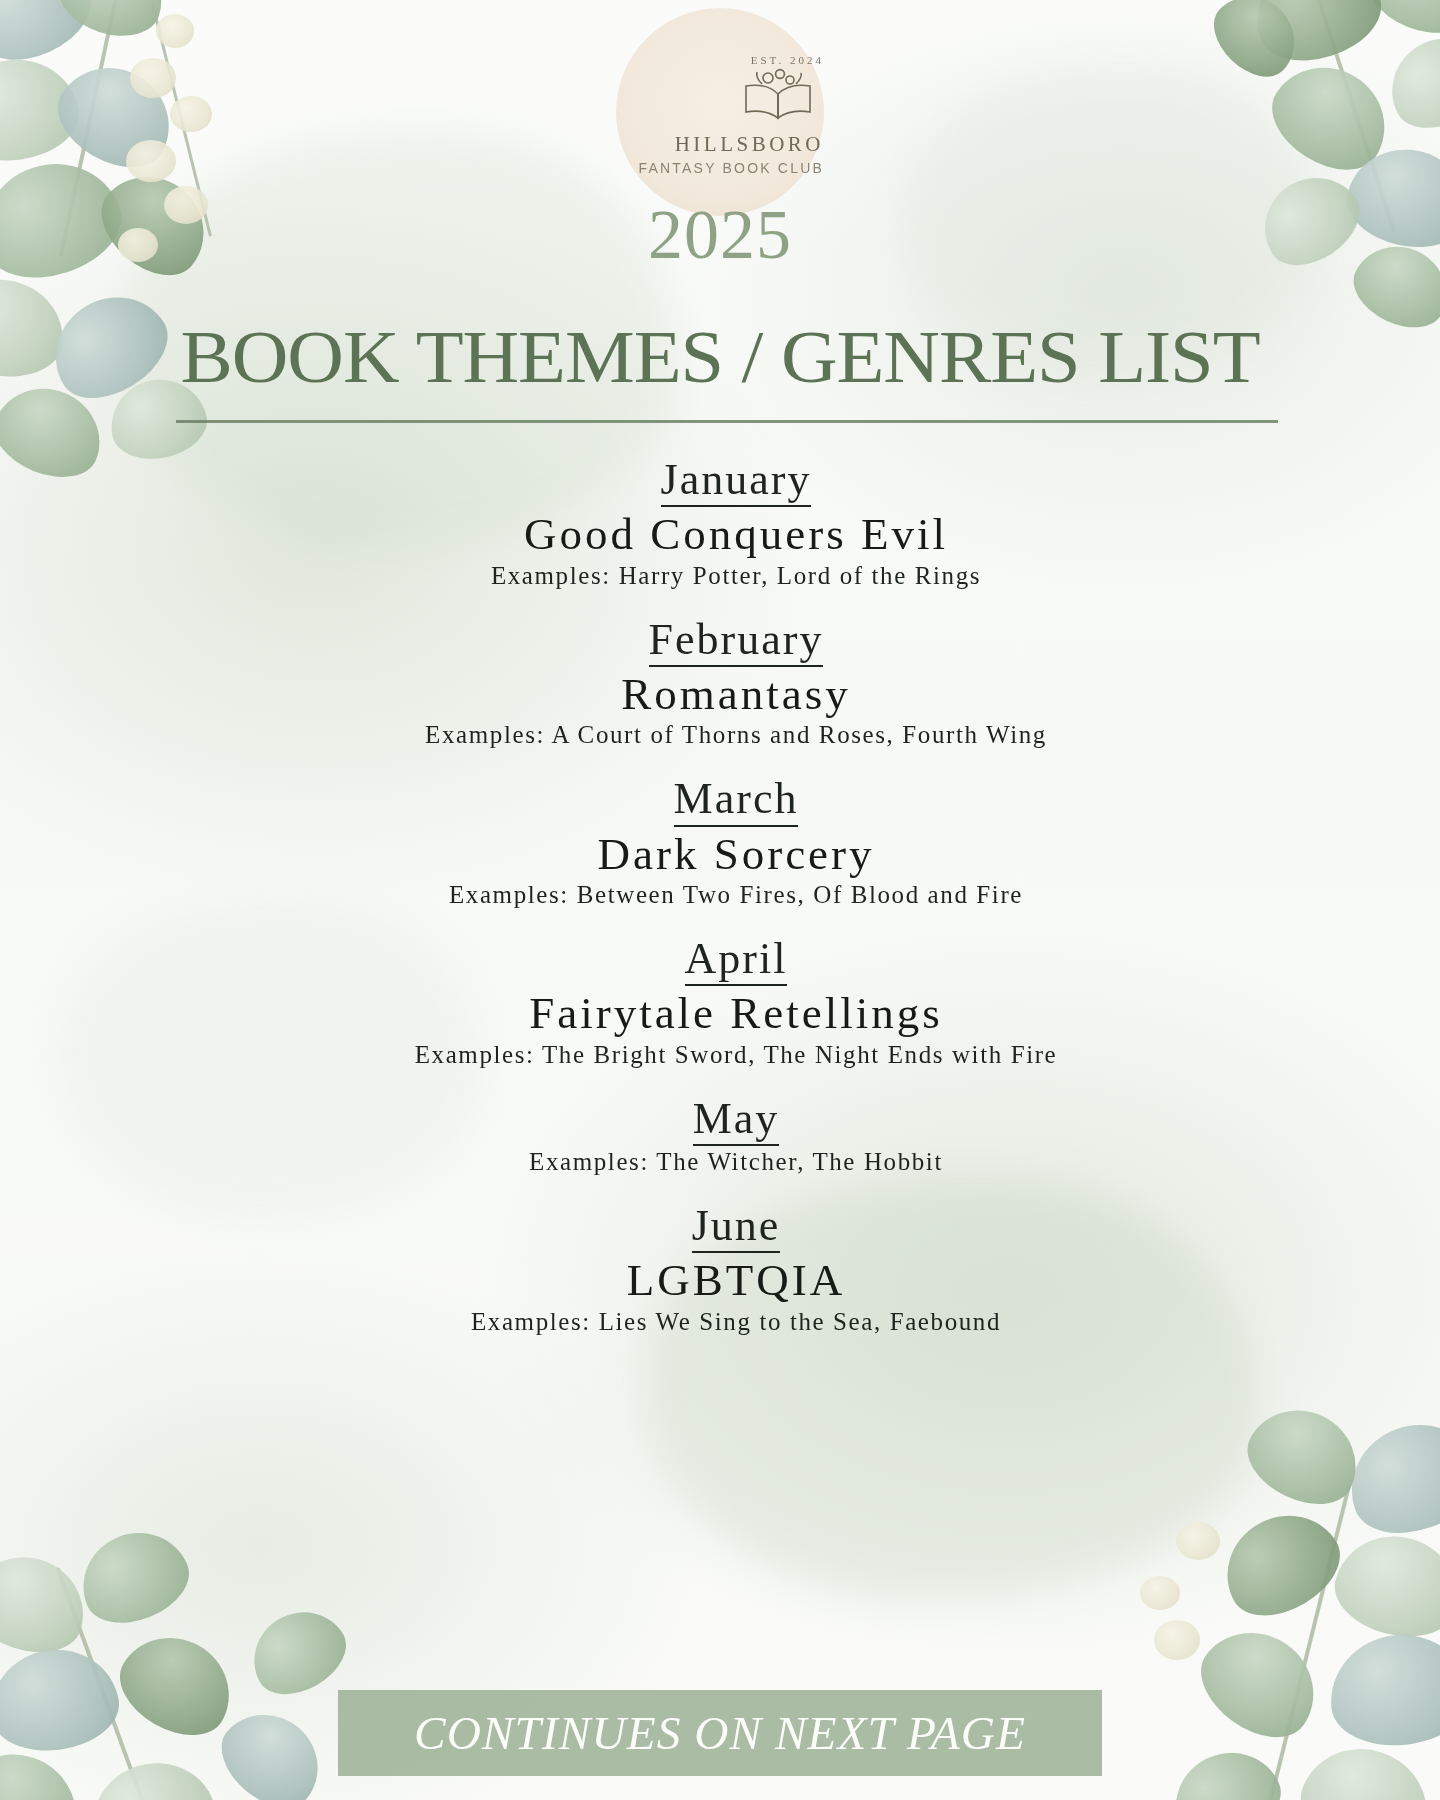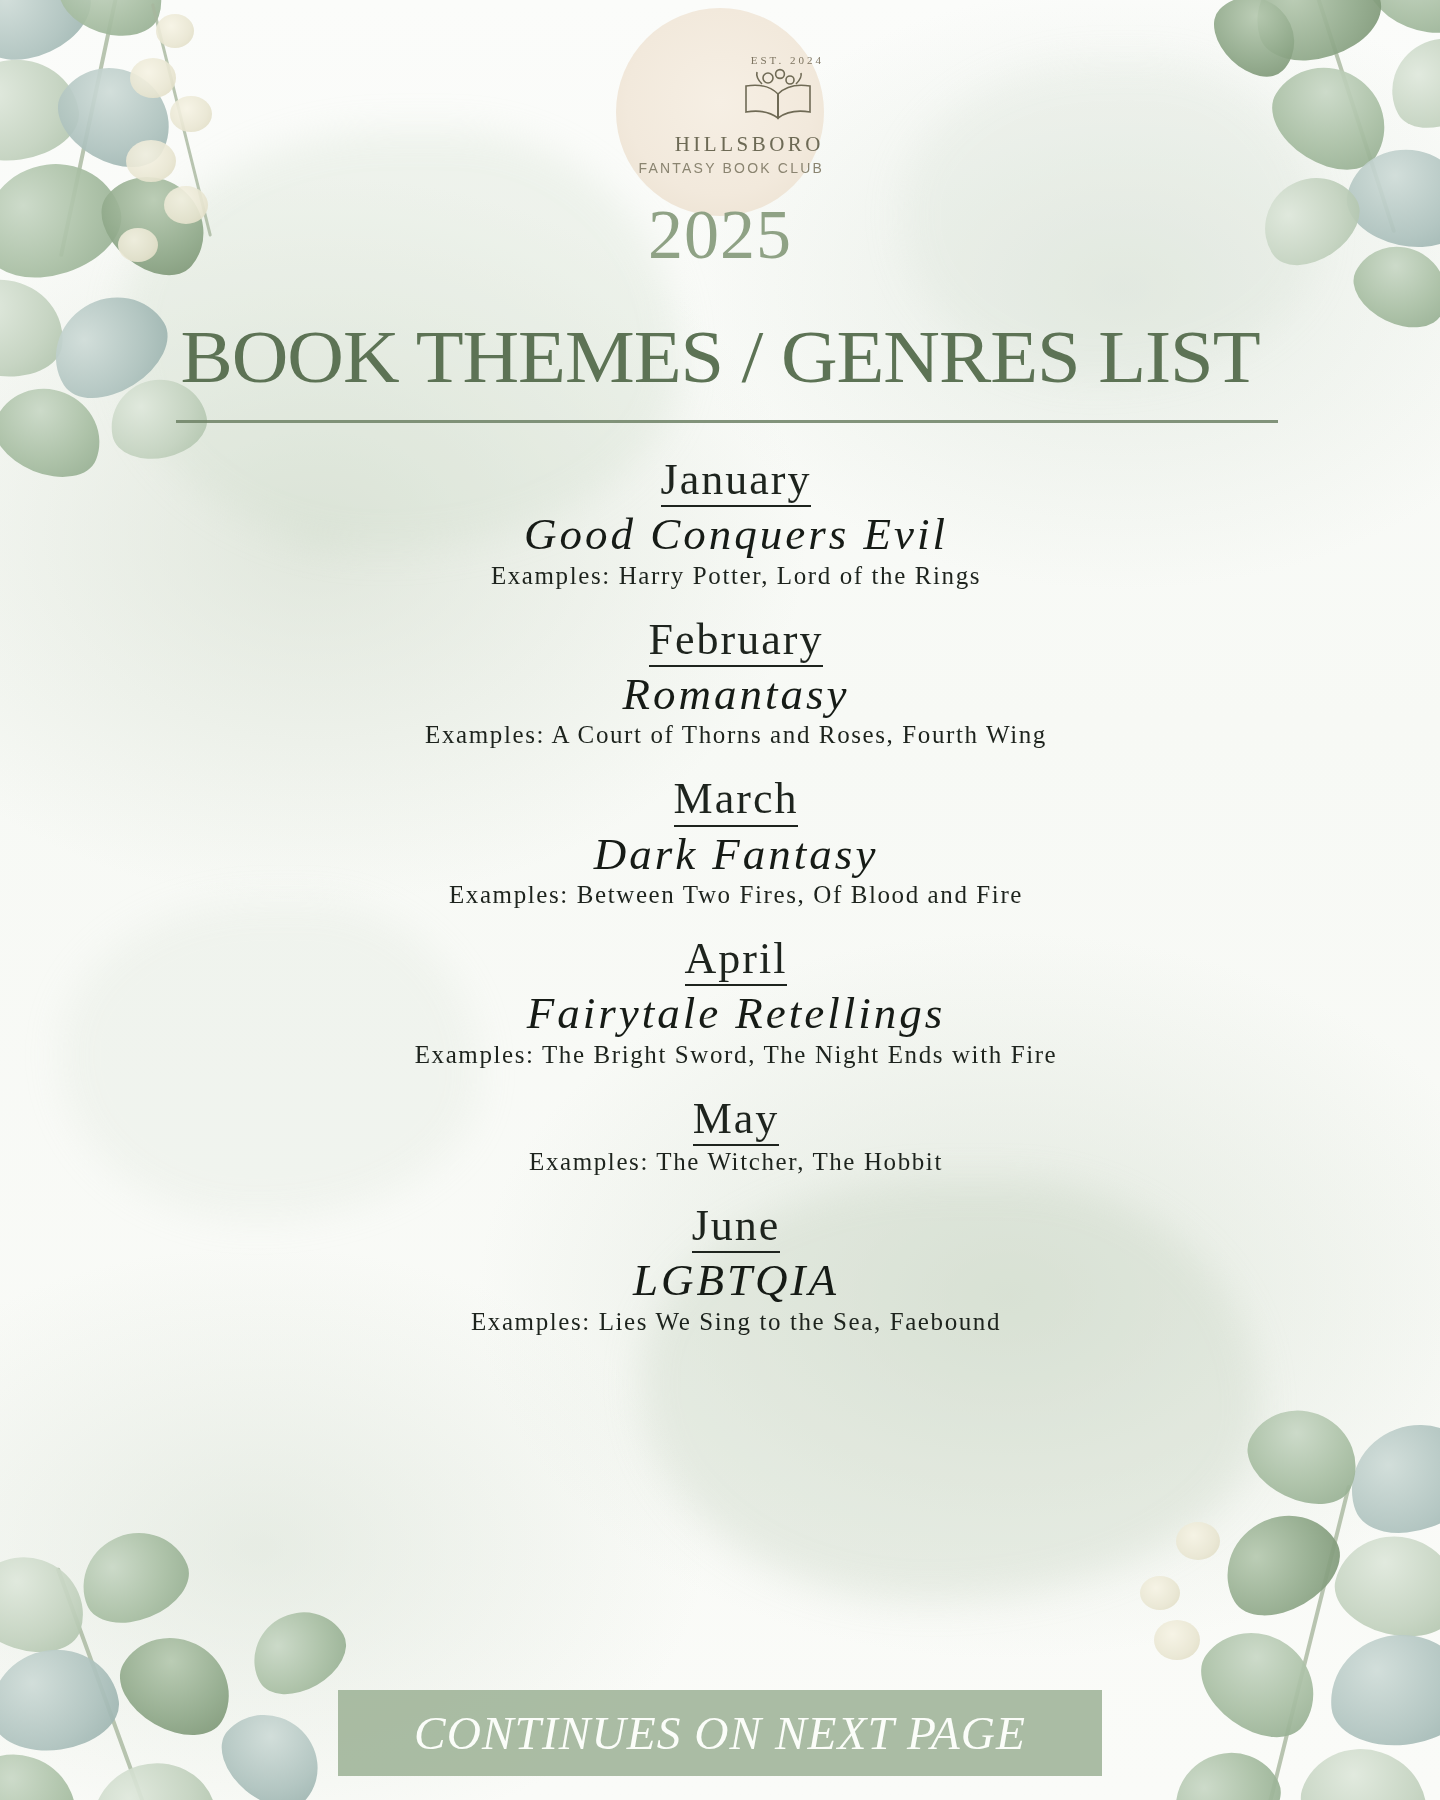--- a/index.html
+++ b/index.html
@@ -162,21 +162,20 @@
     color: #1e241e;
     font-family: "Liberation Serif", serif;
     letter-spacing: 2px;
     display: inline-block;
     border-bottom: 2.5px solid #1e241e;
     padding-bottom: 1px;
     line-height: 1.12;
   }
   .theme {
     font-size: 45px;
-    font-style: italic;
     color: #161b16;
     font-family: "Liberation Serif", serif;
     letter-spacing: 3px;
     margin-top: 2px;
     line-height: 1.12;
   }
   .examples {
     font-size: 25px;
     color: #1d231d;
     font-family: "Liberation Serif", serif;
@@ -312,21 +311,21 @@
     </div>
 
     <div class="entry">
       <div class="month">February</div>
       <div class="theme">Romantasy</div>
       <div class="examples">Examples: A Court of Thorns and Roses, Fourth Wing</div>
     </div>
 
     <div class="entry">
       <div class="month">March</div>
-      <div class="theme">Dark Fantasy</div>
+      <div class="theme">Dark Sorcery</div>
       <div class="examples">Examples: Between Two Fires, Of Blood and Fire</div>
     </div>
 
     <div class="entry">
       <div class="month">April</div>
       <div class="theme">Fairytale Retellings</div>
       <div class="examples">Examples: The Bright Sword, The Night Ends with Fire</div>
     </div>
 
     <div class="entry">

